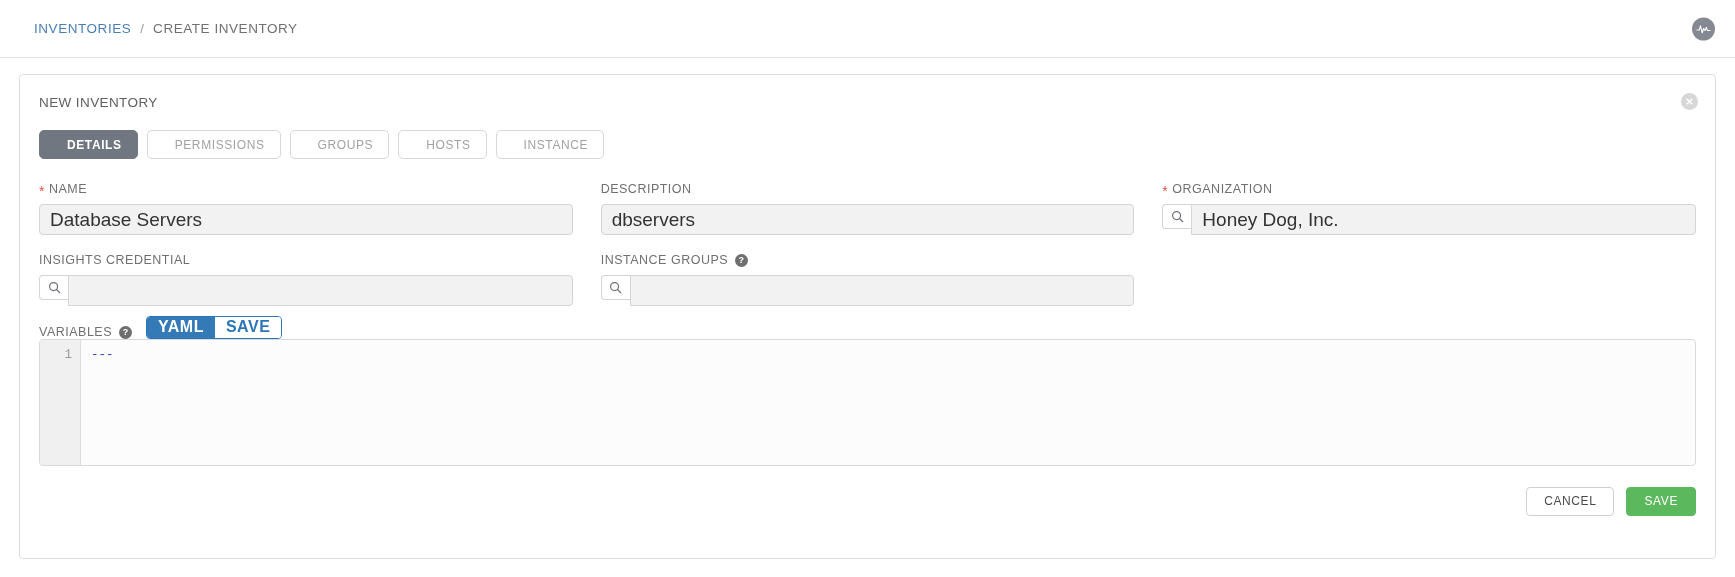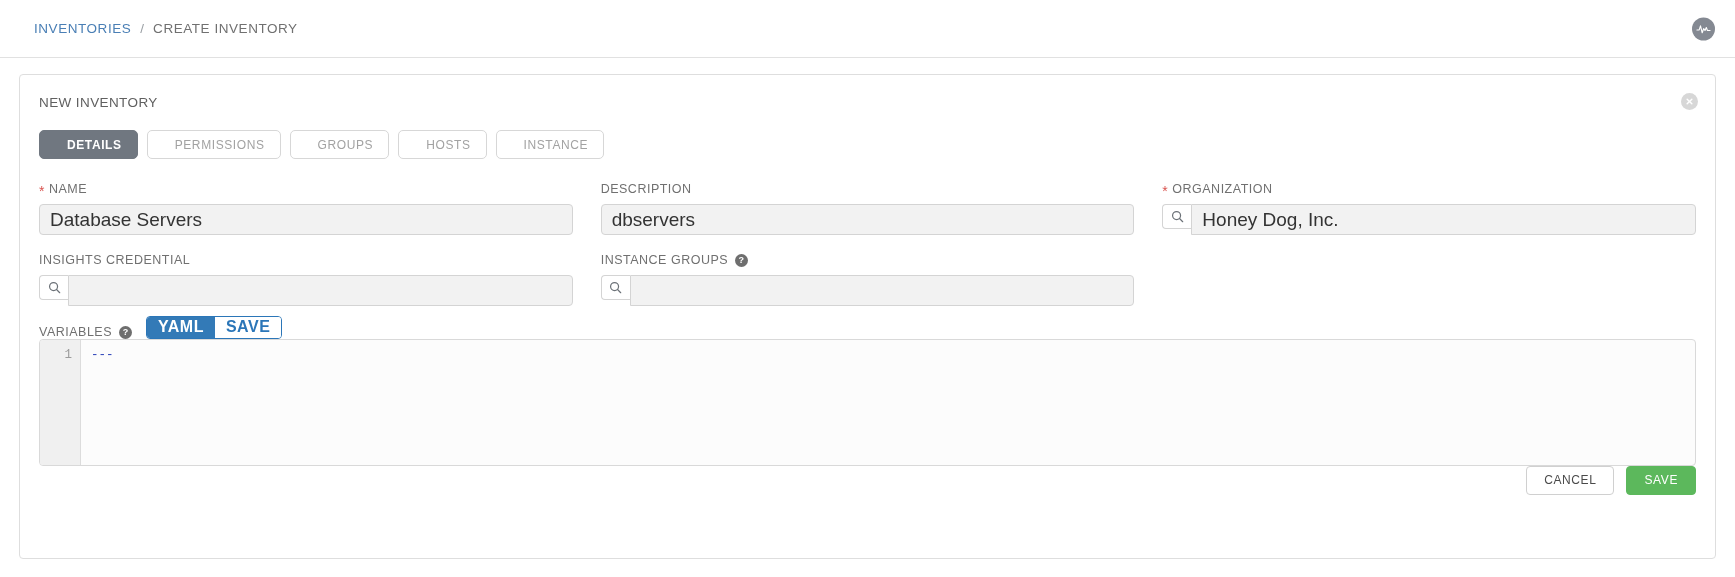--- a/index.html
+++ b/index.html
@@ -257,20 +257,21 @@
     line-height: 17px;
     color: #2b41b8;
     white-space: pre;
   }
 
   
   .card-footer {
     display: flex;
     justify-content: flex-end;
     gap: 12px;
+    margin-top: 21px;
   }
   .btn {
     font-size: 12px;
     letter-spacing: .6px;
     border-radius: 4px;
     padding: 0 17px;
     height: 29px;
     cursor: pointer;
     font-family: "Liberation Sans", sans-serif;
     line-height: 27px;

